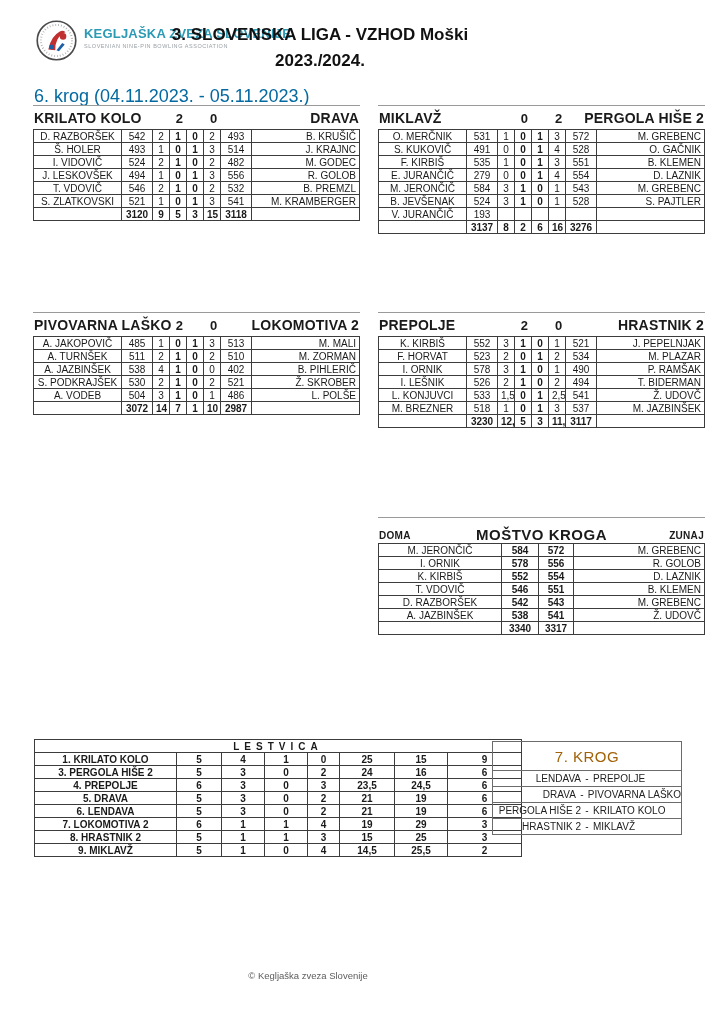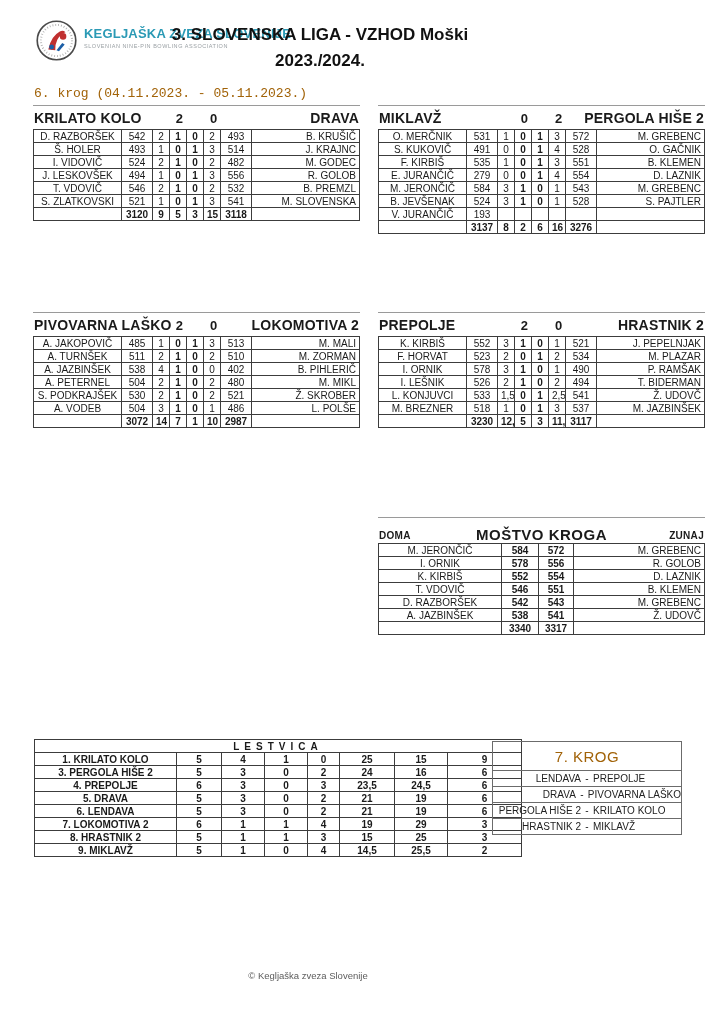--- a/index.html
+++ b/index.html
@@ -7,21 +7,21 @@
     width:724px;height:1024px;position:relative;background:#ffffff;
     font-family:"Liberation Sans", sans-serif;color:#1a1a1a;overflow:hidden;
   }
   
   .logo-badge{position:absolute;left:36px;top:20px;width:41px;height:41px;}
   .logo-text{position:absolute;left:84px;top:26px;}
   .org-name{font-size:13px;font-weight:700;color:#2b9ab5;letter-spacing:0.2px;}
   .org-tagline{font-size:5.5px;color:#9aa0a4;letter-spacing:0.55px;margin-top:2px;}
   .page-title{position:absolute;left:0;top:22px;width:640px;text-align:center;
     font-size:17px;font-weight:700;line-height:26px;color:#111;}
-  .round-label{position:absolute;left:34px;top:86px;font-size:13px;color:#a16207;font-family:Liberation Mono, monospace;}
+  .round-label{position:absolute;left:34px;top:86px;font-size:18px;color:#0369a1;}
   
   .sec{position:absolute;}
   .rule{border-top:1px solid #9a9a9a;width:100%;}
   
   .match{width:327px;}
   .m-head{position:relative;height:23px;}
   .m-head .home{position:absolute;left:1px;bottom:3px;font-size:14px;font-weight:700;letter-spacing:0.2px;white-space:nowrap;}
   .m-head .away{position:absolute;right:1px;bottom:3px;font-size:14px;font-weight:700;letter-spacing:0.2px;white-space:nowrap;}
   .m-score{position:absolute;left:41.5%;width:17%;bottom:3px;display:flex;justify-content:space-between;
     box-sizing:border-box;padding:0 7px;font-size:13px;font-weight:700;}
@@ -156,21 +156,21 @@
           <td class="c-n r">B. PREMZL</td>
         </tr>
         <tr>
           <td class="c-n">S. ZLATKOVSKI</td>
           <td class="c-s">521</td>
           <td class="c-p">1</td>
           <td class="c-m">0</td>
           <td class="c-m">1</td>
           <td class="c-p">3</td>
           <td class="c-s">541</td>
-          <td class="c-n r">M. SLOVENSKA</td>
+          <td class="c-n r">M. KRAMBERGER</td>
         </tr>
         <tr class="tot">
           <td class="c-n void"></td>
           <td class="c-s">3120</td>
           <td class="c-p">9</td>
           <td class="c-m">5</td>
           <td class="c-m">3</td>
           <td class="c-p">15</td>
           <td class="c-s">3118</td>
           <td class="c-n r"></td>
@@ -329,30 +329,20 @@
         </tr>
         <tr>
           <td class="c-n">A. JAZBINŠEK</td>
           <td class="c-s">538</td>
           <td class="c-p">4</td>
           <td class="c-m">1</td>
           <td class="c-m">0</td>
           <td class="c-p">0</td>
           <td class="c-s">402</td>
           <td class="c-n r">B. PIHLERIČ</td>
-        </tr>
-        <tr>
-          <td class="c-n">A. PETERNEL</td>
-          <td class="c-s">504</td>
-          <td class="c-p">2</td>
-          <td class="c-m">1</td>
-          <td class="c-m">0</td>
-          <td class="c-p">2</td>
-          <td class="c-s">480</td>
-          <td class="c-n r">M. MIKL</td>
         </tr>
         <tr>
           <td class="c-n">S. PODKRAJŠEK</td>
           <td class="c-s">530</td>
           <td class="c-p">2</td>
           <td class="c-m">1</td>
           <td class="c-m">0</td>
           <td class="c-p">2</td>
           <td class="c-s">521</td>
           <td class="c-n r">Ž. SKROBER</td>

